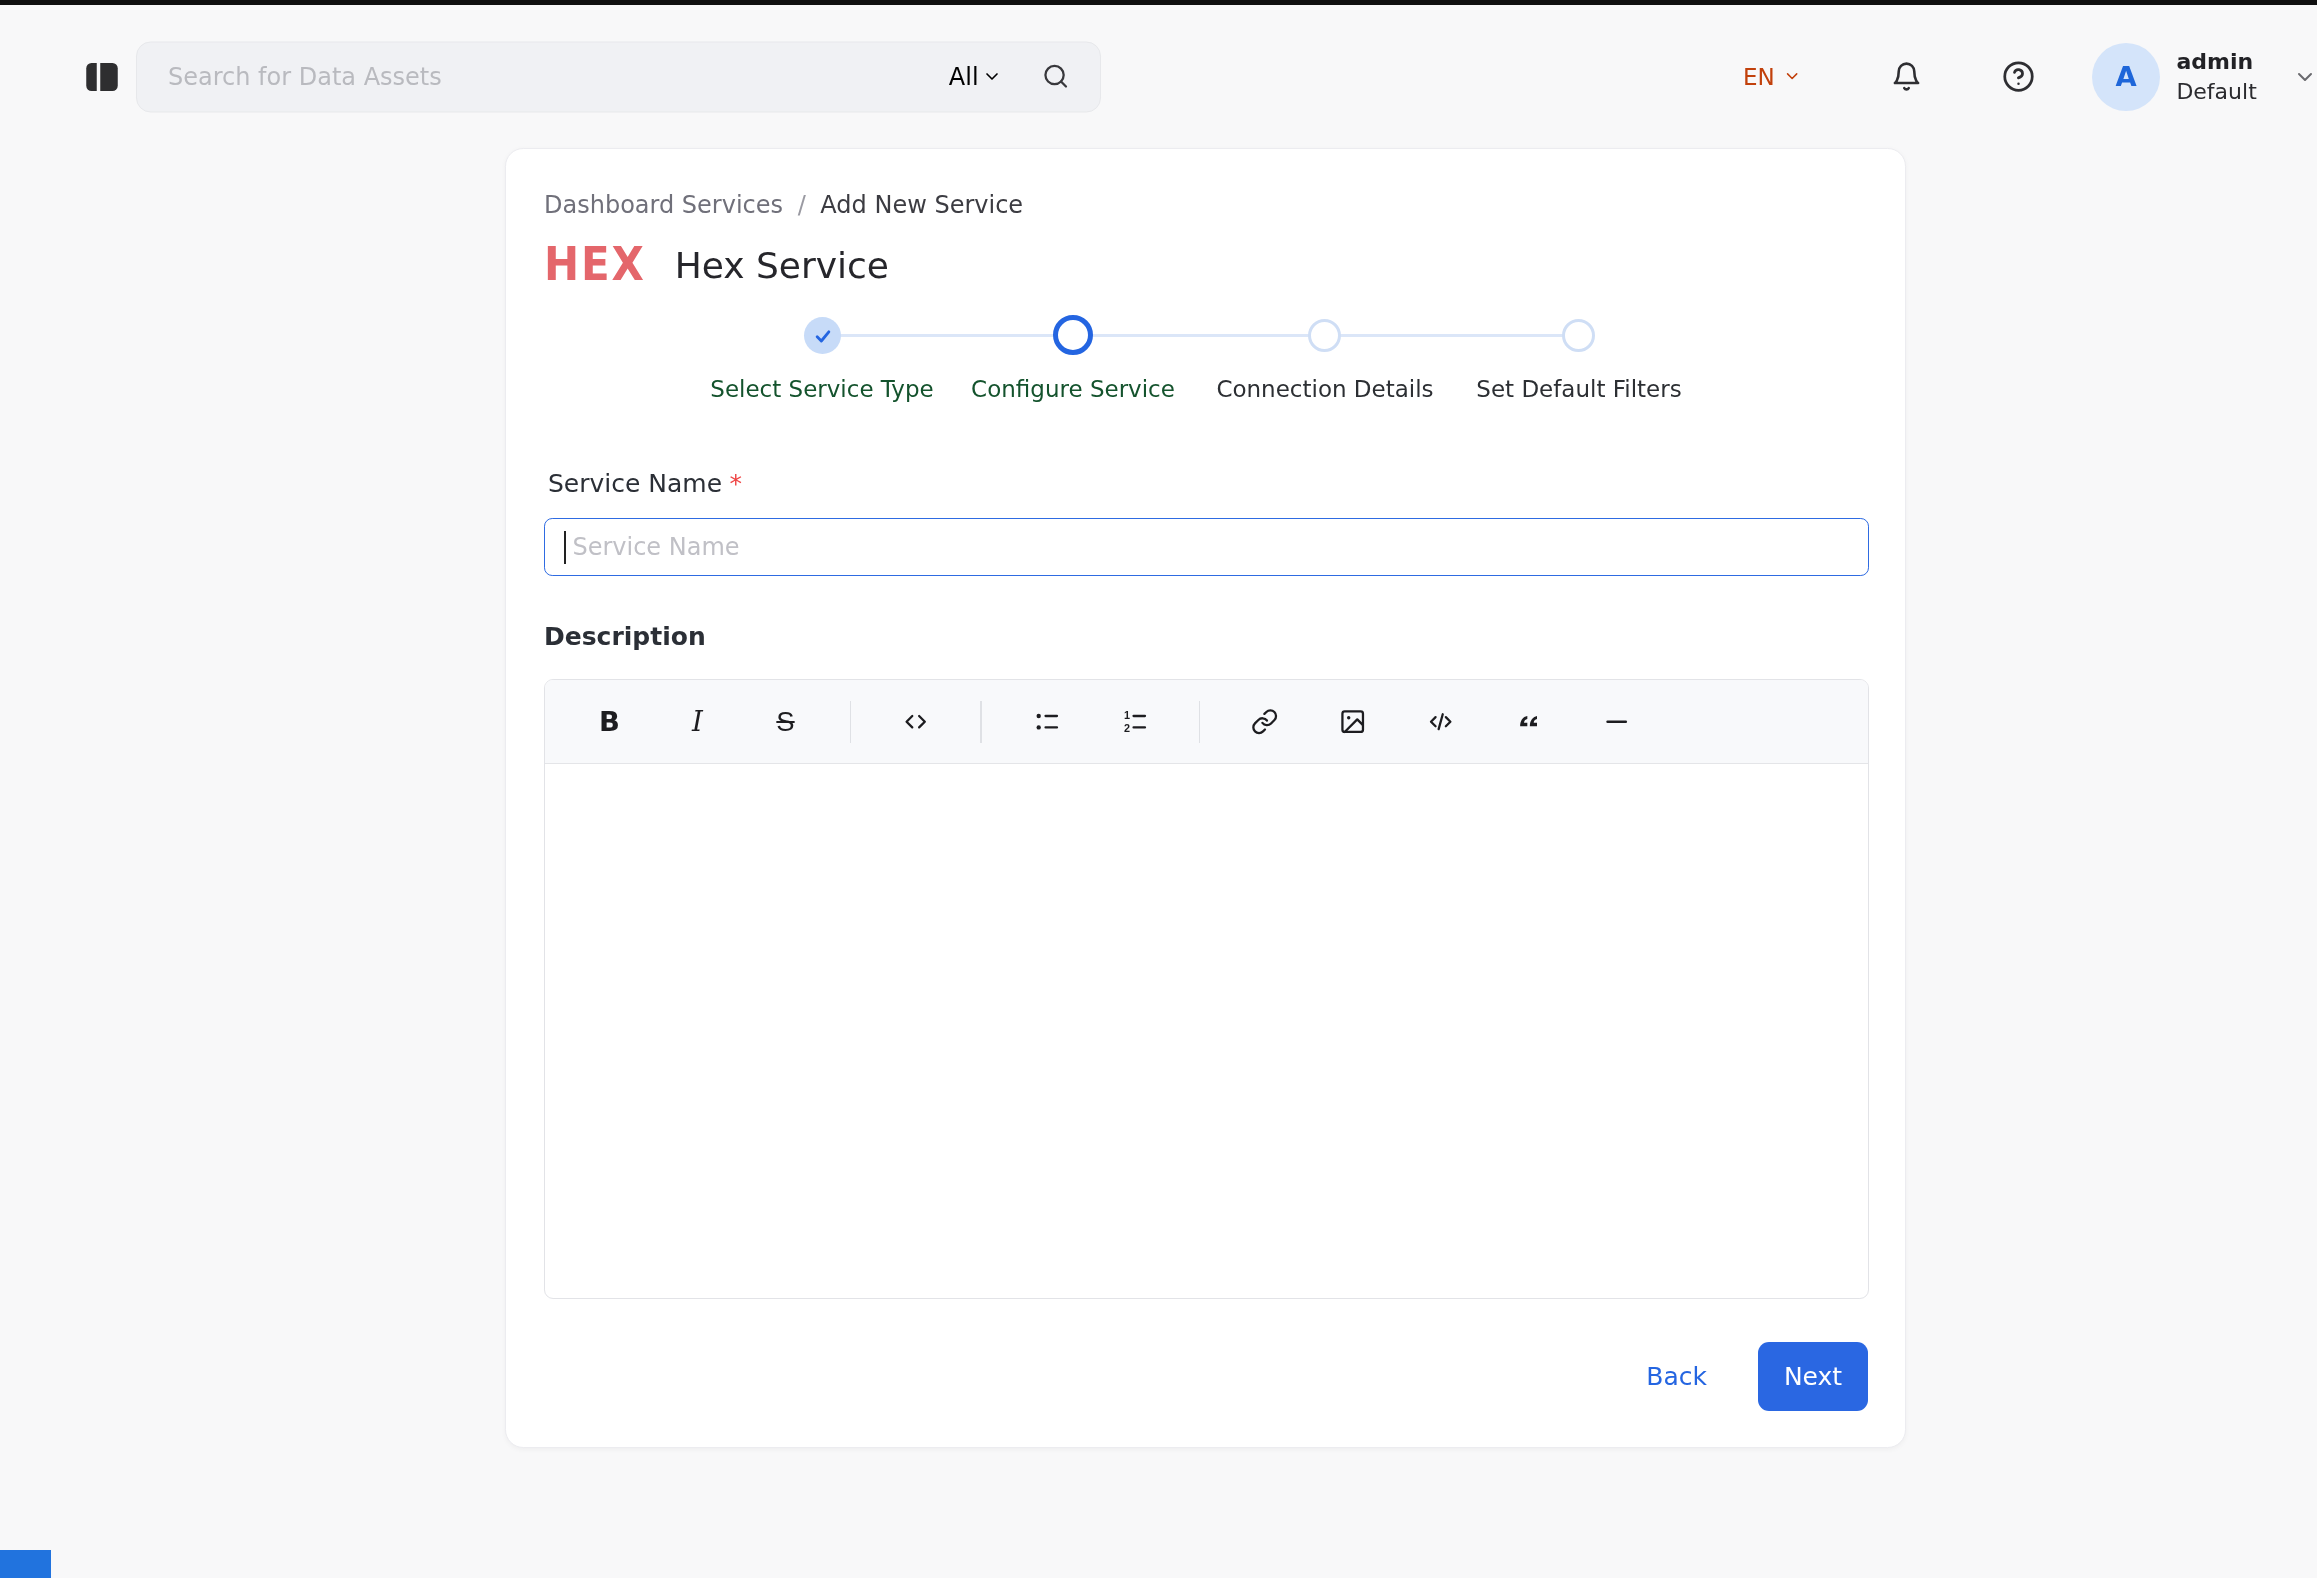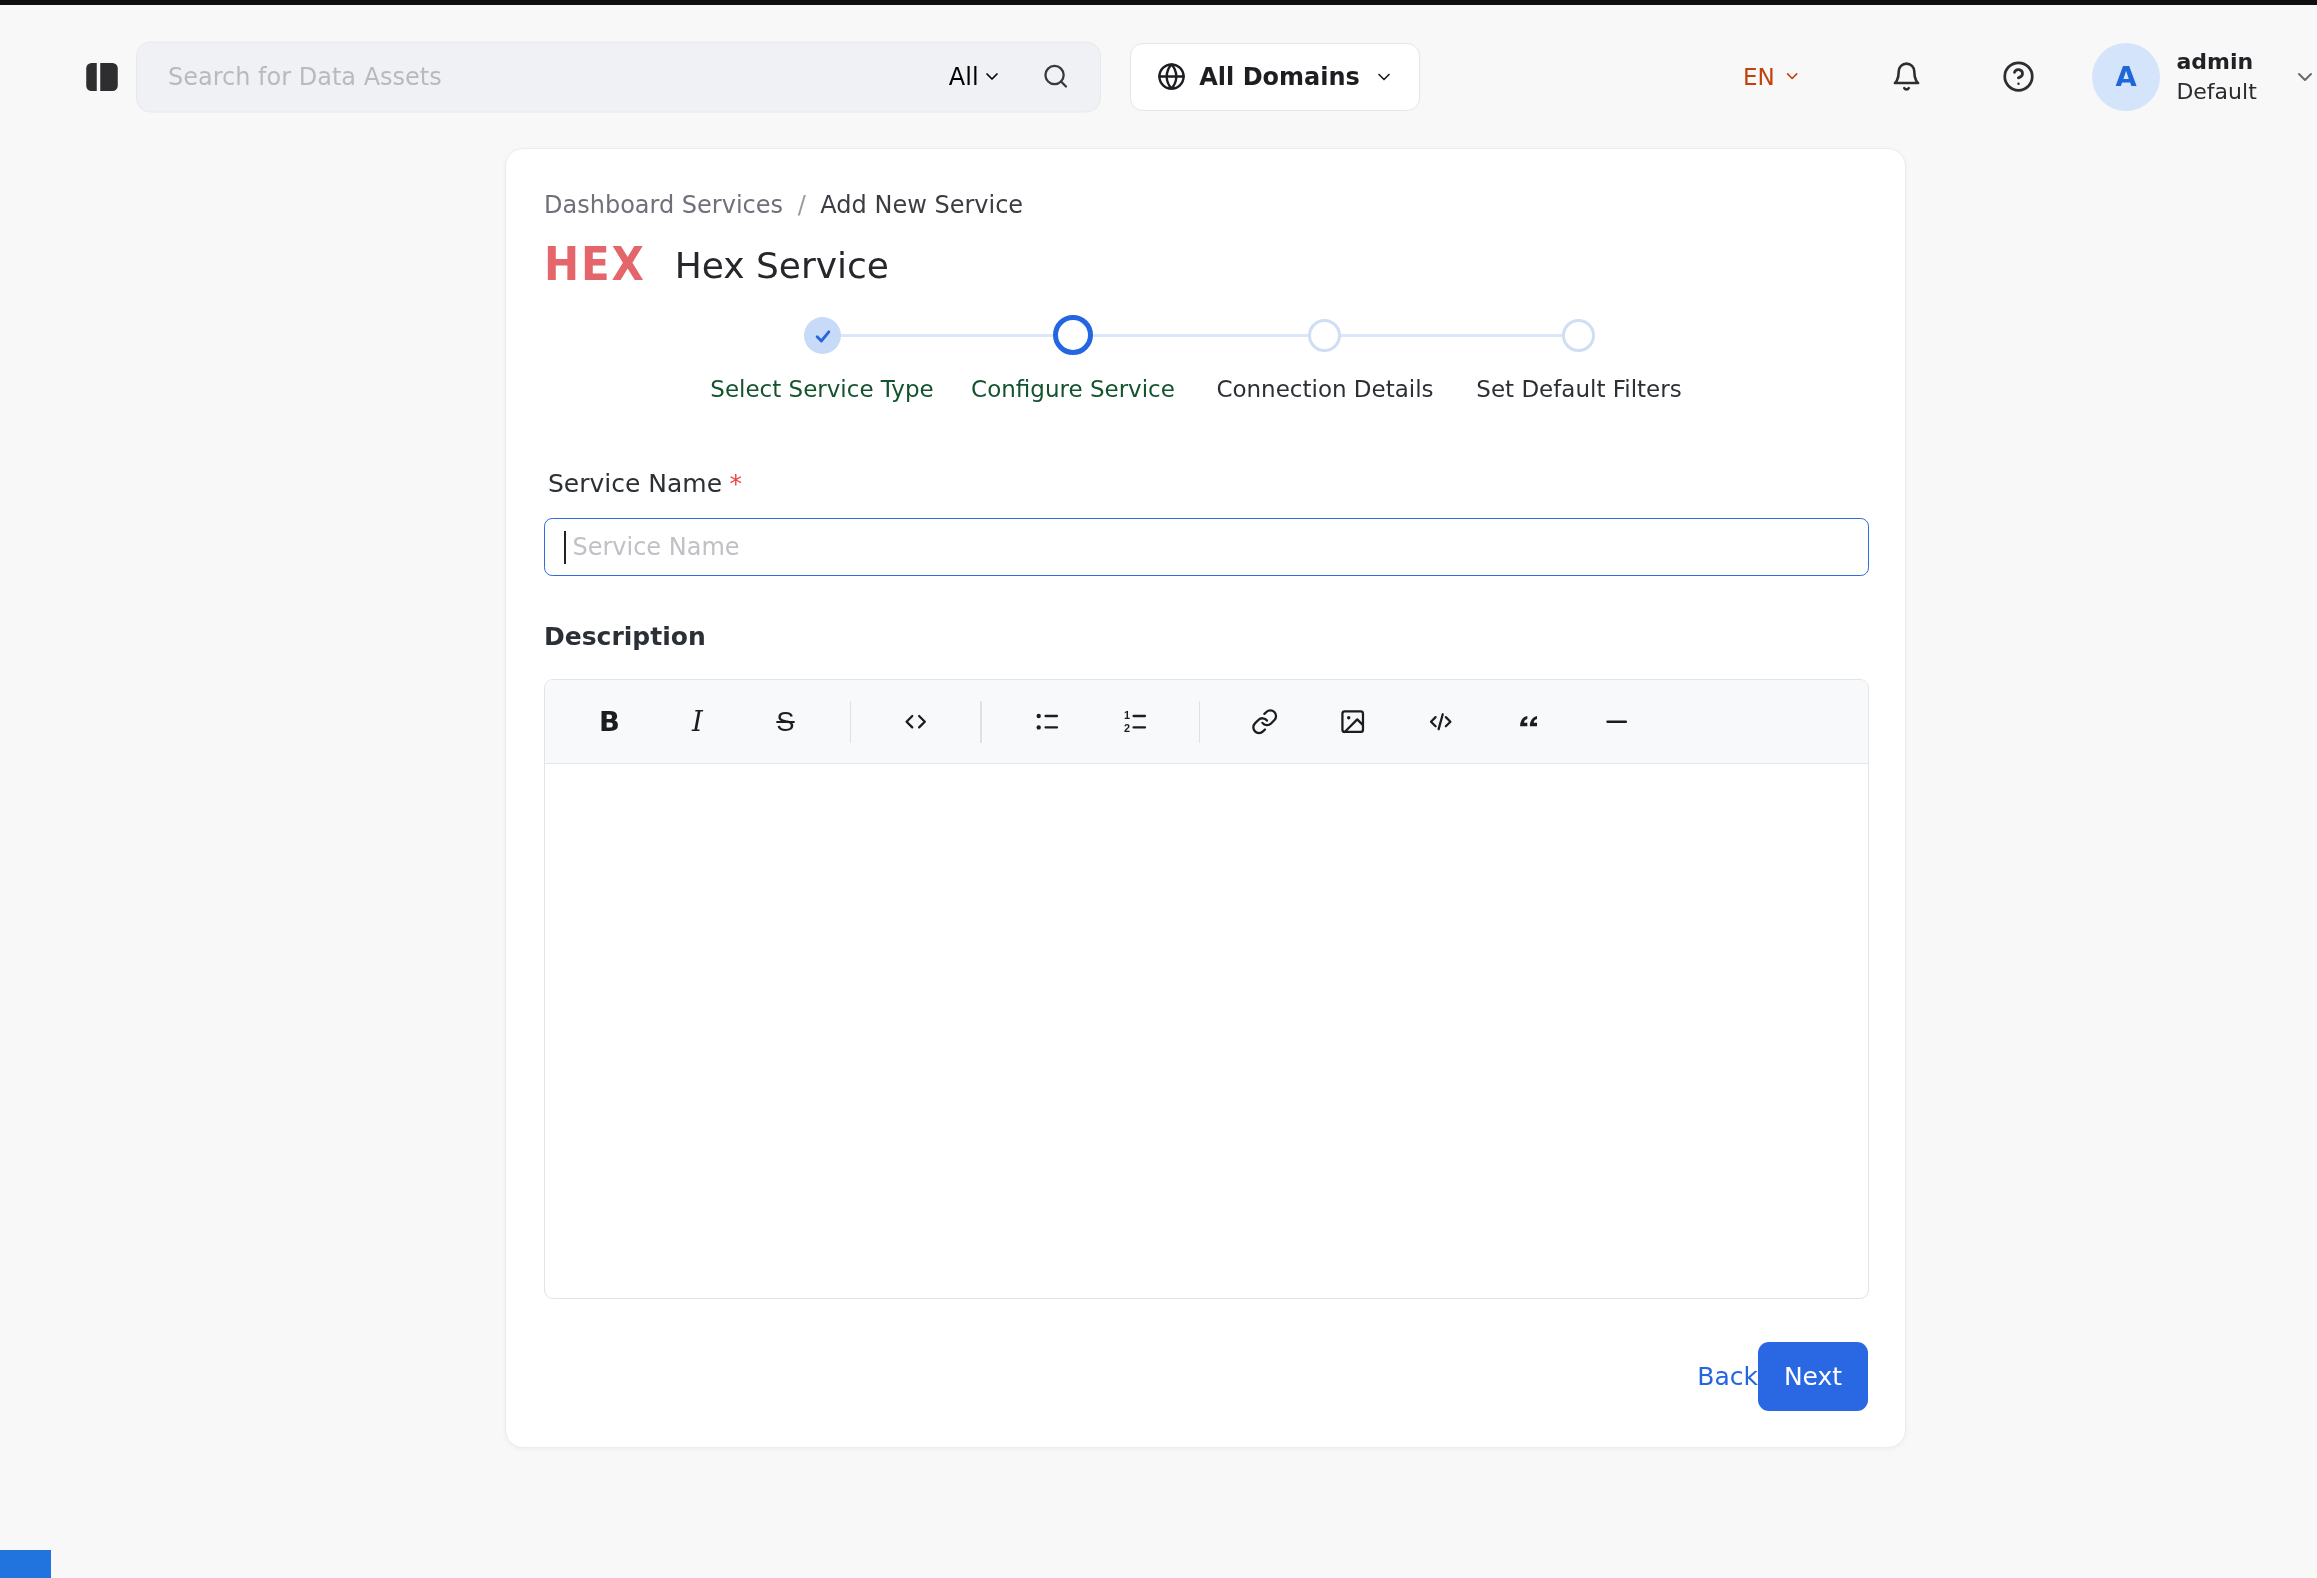--- a/index.html
+++ b/index.html
@@ -99,21 +99,21 @@
   .tb-btn { width:55px; height:55px; margin-right:33px; display:flex; align-items:center;
       justify-content:center; background:transparent; border:none; cursor:pointer;
       color:#1d1d20; border-radius:7.3px; }
   .tb-btn:last-child { margin-right:0; }
   .tb-sep { width:1.8px; height:42px; background:#dfe1e5; margin:0 37px 0 3.7px; }
   .tb-bold { font-size:27.4px; font-weight:bold; font-family:"DejaVu Sans",sans-serif; }
   .tb-italic { font-size:27.4px; font-style:italic; font-family:"DejaVu Serif",serif; }
   .tb-strike { font-size:27.4px; text-decoration:line-through; font-weight:500; }
   .editor-body { height:535px; cursor:text; }
 
-  .footer { position:absolute; top:1193px; right:37px; display:flex; align-items:center; }
+  .footer { position:absolute; top:1193px; right:37px; display:flex; align-items:center; gap:51px; }
   .back-btn { background:transparent; border:none; color:#2465e1; font-size:25px;
       font-family:inherit; cursor:pointer; }
   .next-btn { width:110px; height:69px; background:#2a67e2; color:#fff; border:none;
       border-radius:11px; font-size:25px; font-weight:500; font-family:inherit; cursor:pointer; }
 </style>
 </head>
 <body>
 
 <div class="screen">
   <div class="top-strip"></div>
@@ -136,31 +136,20 @@
           </svg>
       </span>
       <span class="search-go">
         <svg width="27.4" height="27.4" viewBox="0 0 24 24" fill="none" stroke="currentColor" stroke-width="2" stroke-linecap="round" stroke-linejoin="round">
             <circle cx="11" cy="11" r="8"></circle>
             <line x1="21" y1="21" x2="16.65" y2="16.65"></line>
           </svg>
       </span>
     </div>
 
-    <div class="domains-pill">
-      <svg width="29" height="29" viewBox="0 0 24 24" fill="none" stroke="#1e1e22" stroke-width="2" stroke-linecap="round" stroke-linejoin="round">
-          <circle cx="12" cy="12" r="10"></circle>
-          <line x1="2" y1="12" x2="22" y2="12"></line>
-          <path d="M12 2a15.3 15.3 0 0 1 4 10 15.3 15.3 0 0 1-4 10 15.3 15.3 0 0 1-4-10 15.3 15.3 0 0 1 4-10z"></path>
-        </svg>
-      <span class="pill-label">All Domains</span>
-      <svg width="20" height="20" viewBox="0 0 24 24" fill="none" stroke="#1e1e22" stroke-width="2" stroke-linecap="round" stroke-linejoin="round">
-          <polyline points="6 9 12 15 18 9"></polyline>
-        </svg>
-    </div>
 
     <div class="lang">
       <span>EN</span>
       <svg width="18.3" height="18.3" viewBox="0 0 24 24" fill="none" stroke="currentColor" stroke-width="2" stroke-linecap="round" stroke-linejoin="round">
           <polyline points="6 9 12 15 18 9"></polyline>
         </svg>
     </div>
 
     <button class="icon-btn bell">
       <svg width="31" height="31" viewBox="0 0 24 24" fill="none" stroke="currentColor" stroke-width="2" stroke-linecap="round" stroke-linejoin="round">

